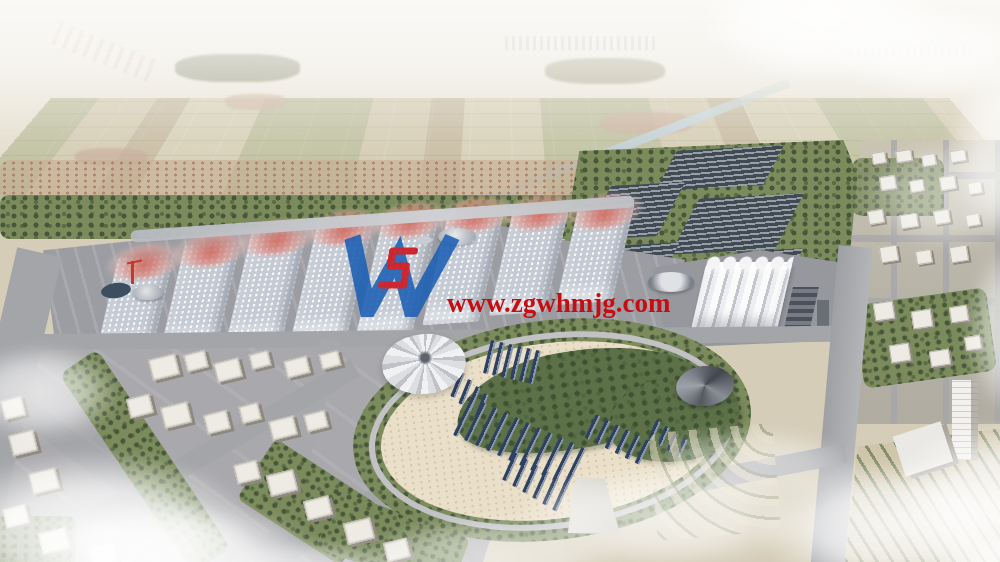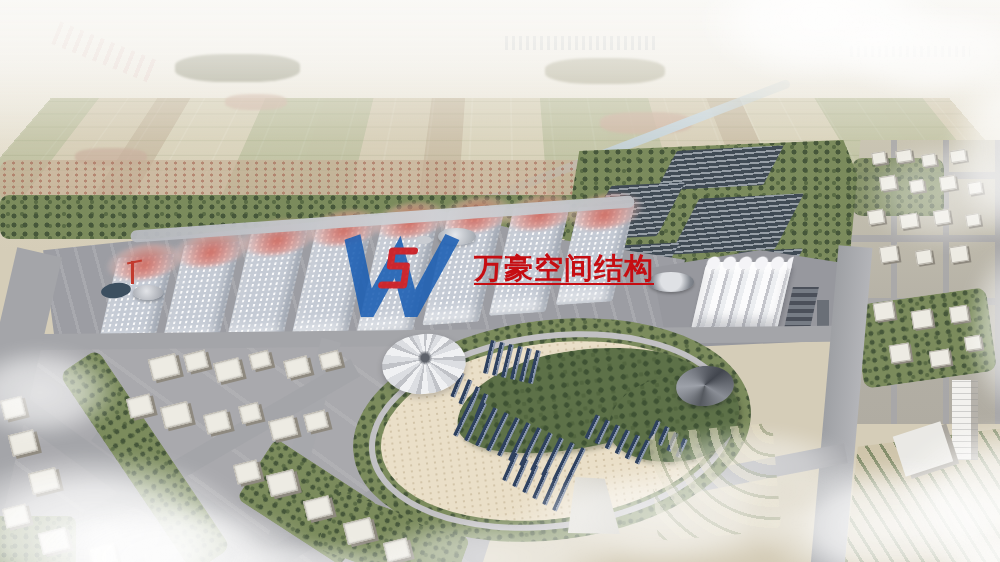--- a/index.html
+++ b/index.html
@@ -351,15 +351,15 @@
       <div class="cloud" style="left: 965px; top: 245px; width: 90px; height: 170px; opacity: 0.6;"></div>
     </div>
 
   <div id="wm" class="abs">
     <svg id="wm-logo" viewBox="0 0 132 84">
       <g transform="skewX(-8)">
         <polyline points="22,4 48,78 70,24 92,78 122,4" fill="none" stroke="#1c5fb4" stroke-width="16" stroke-linejoin="miter"></polyline>
         <path d="M 86,18 L 64,18 L 64,33 L 80,33 L 80,52 L 58,52" fill="none" stroke="#cc1118" stroke-width="7" stroke-linecap="round" stroke-linejoin="round"></path>
       </g>
     </svg>
-    <div id="wm-cn">万豪空间结构</div>
+    <div id="wm-url">www.zgwhmjg.com</div>
   </div>
 </div>
 
 </body></html>

